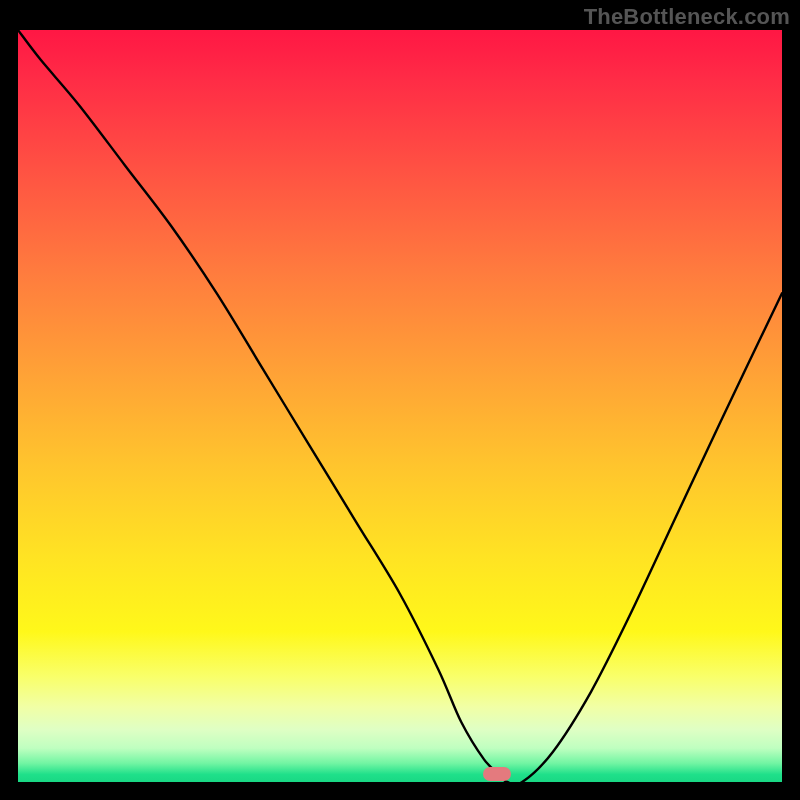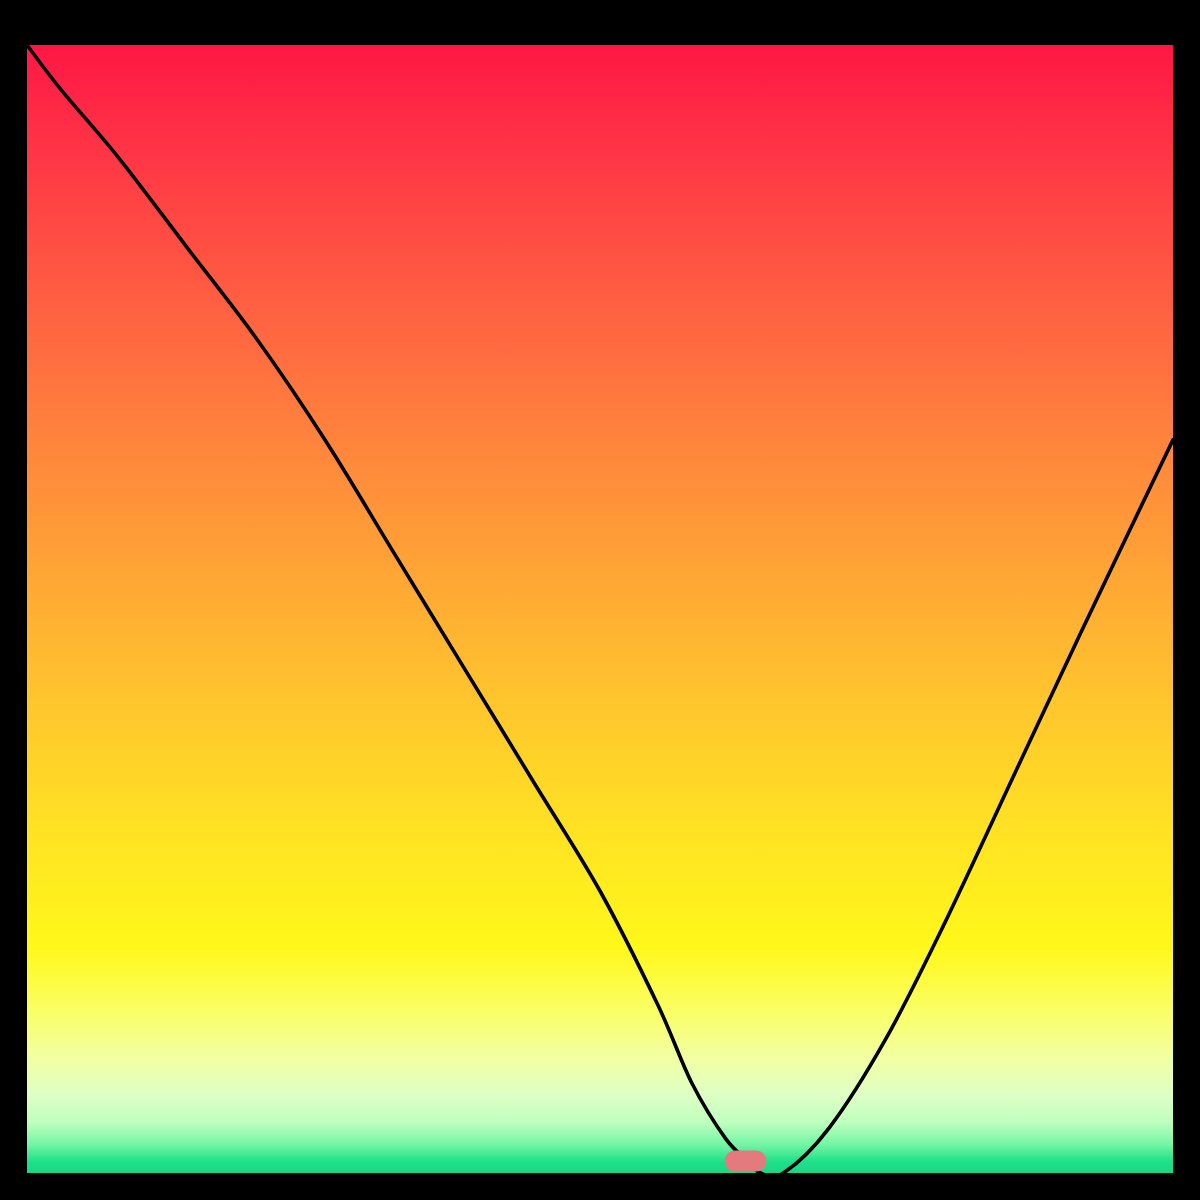--- a/index.html
+++ b/index.html
@@ -57,20 +57,21 @@
     background: #e47a7e;
     z-index: 15;
     transform: translate(-50%, -50%);
   }
 </style>
 </head>
 <body>
 
 <div class="frame">
 
+  <div class="watermark">TheBottleneck.com</div>
 
   <div class="plot-area">
 
     <svg class="gradient-bg" viewBox="0 0 764 752" preserveAspectRatio="none">
       <defs>
         <linearGradient id="bg-grad" x1="0" y1="0" x2="0" y2="1">
             <stop offset="0%" stop-color="#ff1744"></stop>
             <stop offset="6%" stop-color="#ff2a46"></stop>
             <stop offset="18%" stop-color="#ff5043"></stop>
             <stop offset="32%" stop-color="#ff7b3e"></stop>

